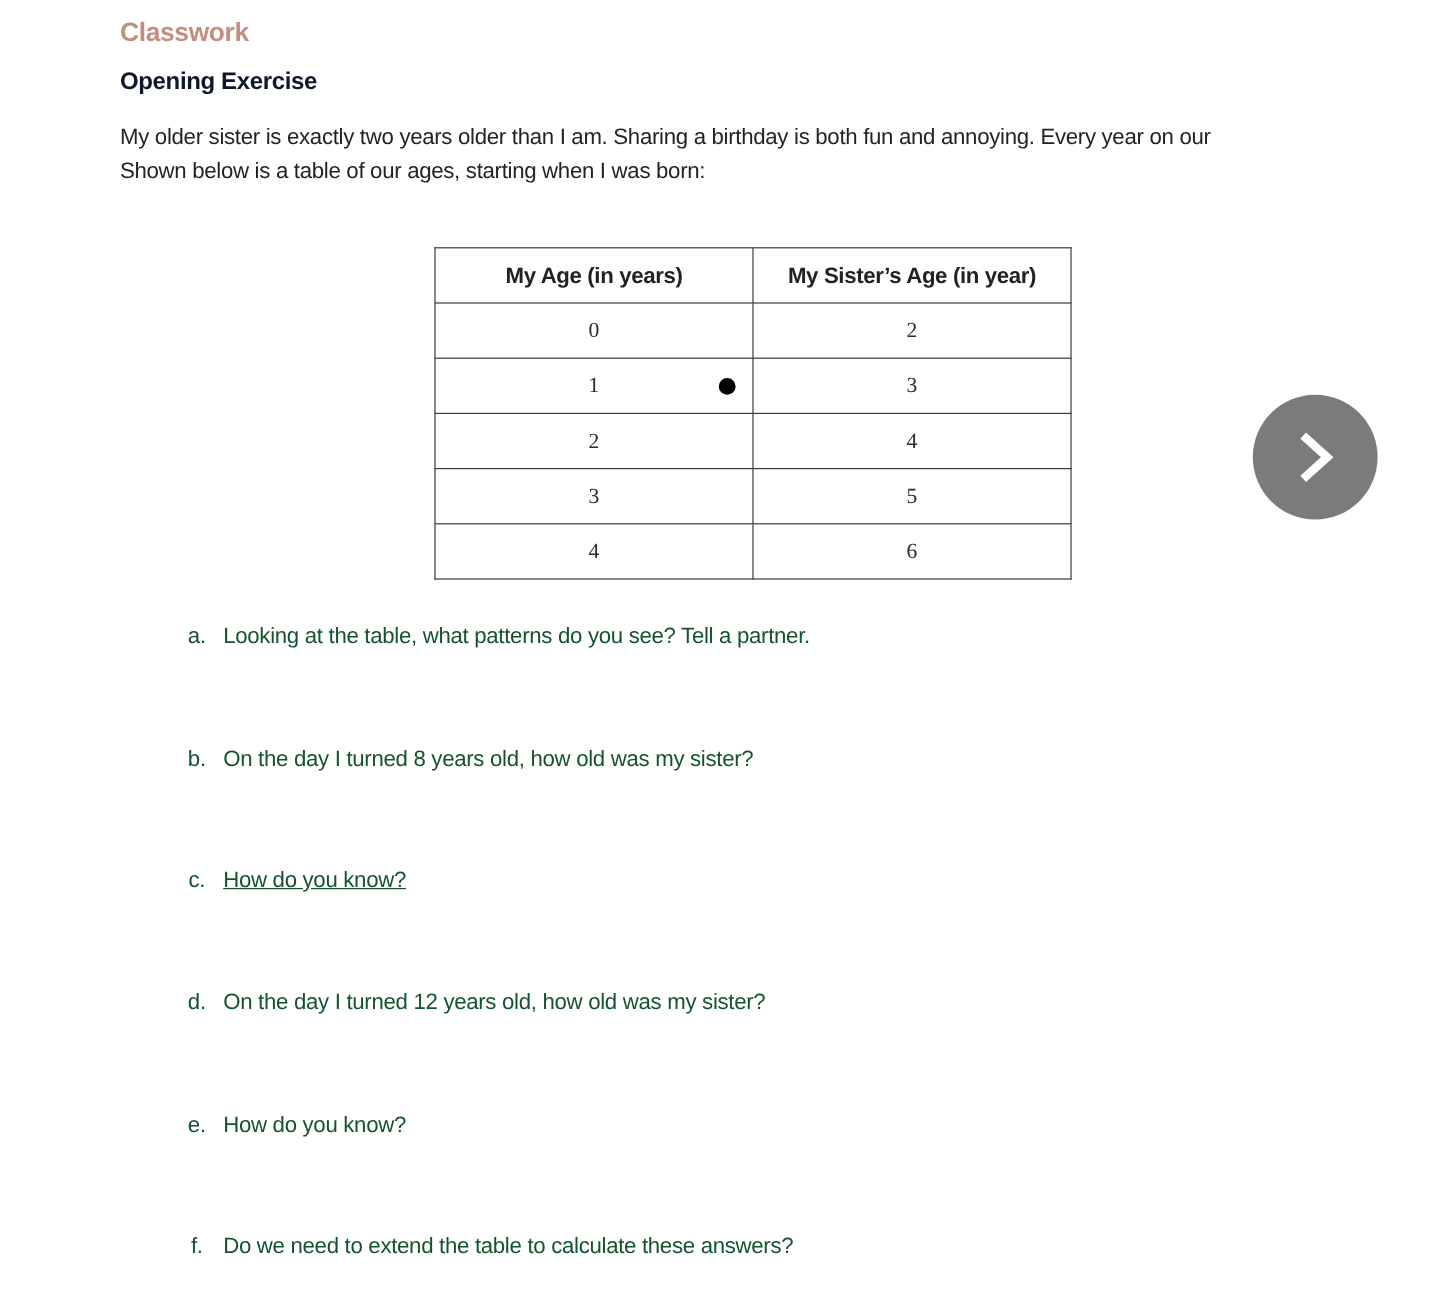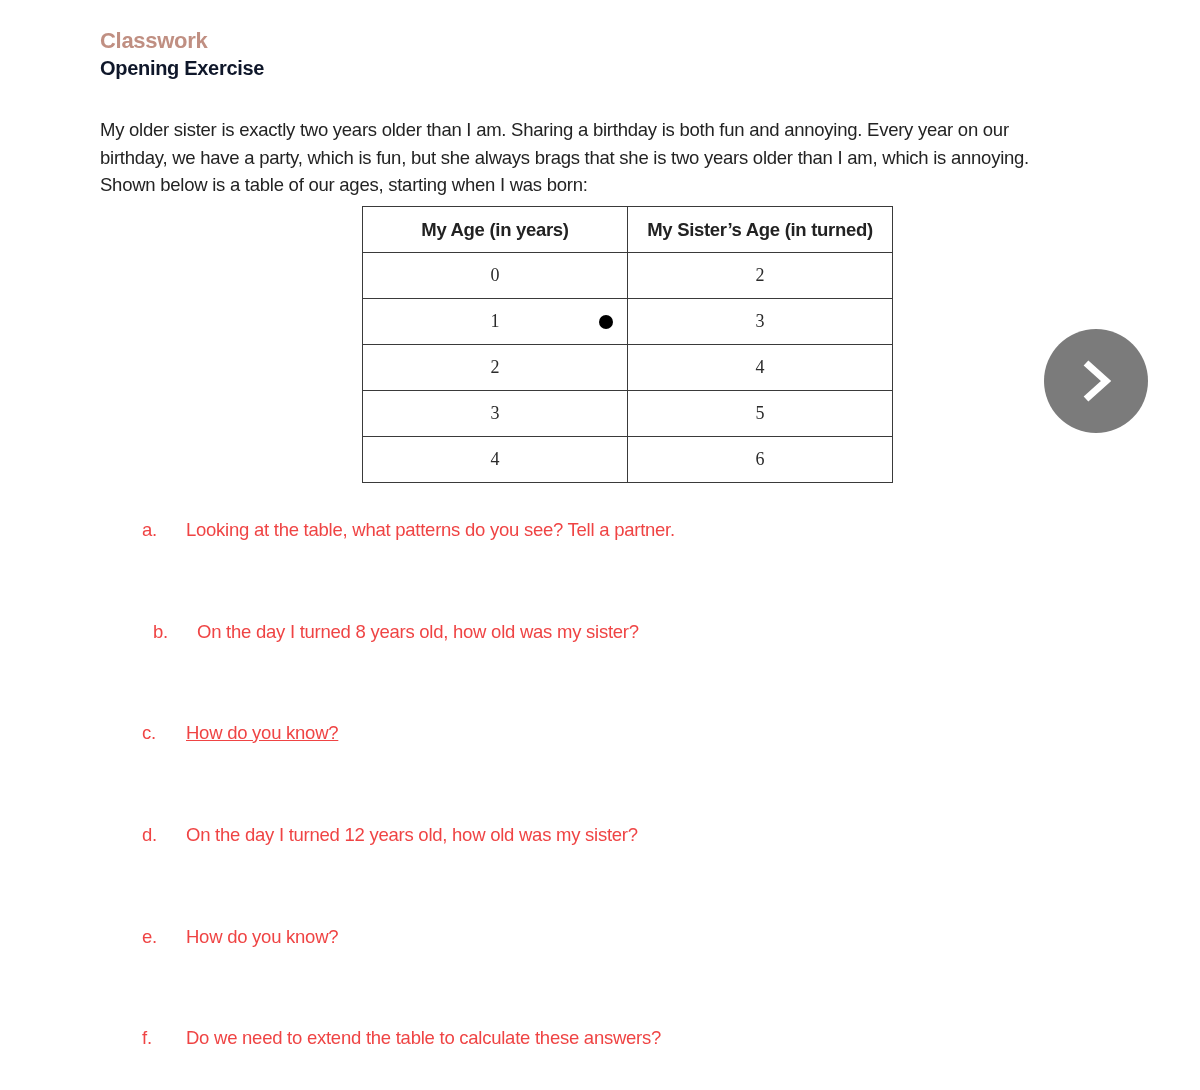--- a/index.html
+++ b/index.html
@@ -1,30 +1,30 @@
 <!DOCTYPE html>
 <html><head>
 <meta charset="utf-8">
 <style>
   html, body { margin: 0; padding: 0; background: #ffffff; }
   body {
     width: 1200px; height: 1090px; position: relative; overflow: hidden;
     font-family: "Liberation Sans", sans-serif; color: #1f1f1f;
   }
   .heading-classwork {
-    position: absolute; left: 100px; top: 28px;
+    position: absolute; left: 100px; top: 14px;
     font-size: 22px; font-weight: bold; color: #c08f82; letter-spacing: -0.3px; text-align: right;
   }
   .heading-exercise {
     position: absolute; left: 100px; top: 57px;
     font-size: 20px; font-weight: bold; color: #0f172a; letter-spacing: -0.3px;
   }
   .intro {
     position: absolute; left: 100px; top: 100px; width: 1040px;
-    font-size: 18.5px; line-height: 27.5px; color: #232323; letter-spacing: -0.25px; margin-top: 16px;
+    font-size: 18.5px; line-height: 27.5px; color: #232323; letter-spacing: -0.25px;
   }
   table.ages {
     position: absolute; left: 362px; top: 206px;
     border-collapse: collapse; width: 531px;
   }
   table.ages th, table.ages td {
     border: 1.5px solid #3a3a3a; text-align: center; height: 45px; padding: 0;
     width: 264px;
     margin-top: 17px;
   }
@@ -33,41 +33,40 @@
   .dot {
     position: absolute; right: 14px; top: 50%; width: 14px; height: 14px;
     margin-top: -7px; border-radius: 50%; background: #000;
   }
   .next-button {
     position: absolute; left: 1044px; top: 329px; width: 104px; height: 104px;
     border-radius: 50%; background: #7b7b7b; cursor: pointer;
     display: flex; align-items: center; justify-content: center;
   }
   .q {
-    position: absolute; left: 142px; font-size: 18.5px; color: #ef4444; letter-spacing: -0.25px;
+    position: absolute; left: 142px; font-size: 18.5px; color: #14532d; letter-spacing: -0.25px; text-align: center;
   }
   .q .letter { display: inline-block; width: 44px; }
 </style>
 </head>
 <body>
 
 <div class="heading-classwork">Classwork</div>
 <div class="heading-exercise">Opening Exercise</div>
 
 <div class="intro">
   <div>My older sister is exactly two years older than I am.  Sharing a birthday is both fun and annoying.  Every year on our</div>
-  <div>birthday, we have a party, which is fun, but she always brags that she is two years older than I am, which is annoying.</div>
   <div>Shown below is a table of our ages, starting when I was born:</div>
 </div>
 
 <table class="ages">
   <thead>
     <tr>
       <th>My Age (in years)</th>
-      <th>My Sister’s Age (in turned)</th>
+      <th>My Sister’s Age (in year)</th>
     </tr>
   </thead>
   <tbody>
     <tr>
       <td>0</td>
       <td>2</td>
     </tr>
     <tr>
       <td><span>1</span><span class="dot"></span></td>
       <td>3</td>
@@ -89,21 +88,21 @@
 
 <div class="next-button">
   <svg width="40" height="48" viewBox="0 0 40 48">
     <polyline points="10,6 30,24 10,42" fill="none" stroke="#ffffff" stroke-width="7" stroke-linecap="butt" stroke-linejoin="miter"></polyline>
   </svg>
 </div>
 
 <div class="q" style="top:519px;">
   <span class="letter">a.</span><span>Looking at the table, what patterns do you see?  Tell a partner.</span>
 </div>
-<div class="q" style="top:621px;margin-left:11px;">
+<div class="q" style="top:621px;">
   <span class="letter">b.</span><span>On the day I turned 8 years old, how old was my sister?</span>
 </div>
 <div class="q" style="top:722px;text-decoration:underline;">
   <span class="letter">c.</span><span>How do you know?</span>
 </div>
 <div class="q" style="top:824px;">
   <span class="letter">d.</span><span>On the day I turned 12 years old, how old was my sister?</span>
 </div>
 <div class="q" style="top:926px;">
   <span class="letter">e.</span><span>How do you know?</span>

